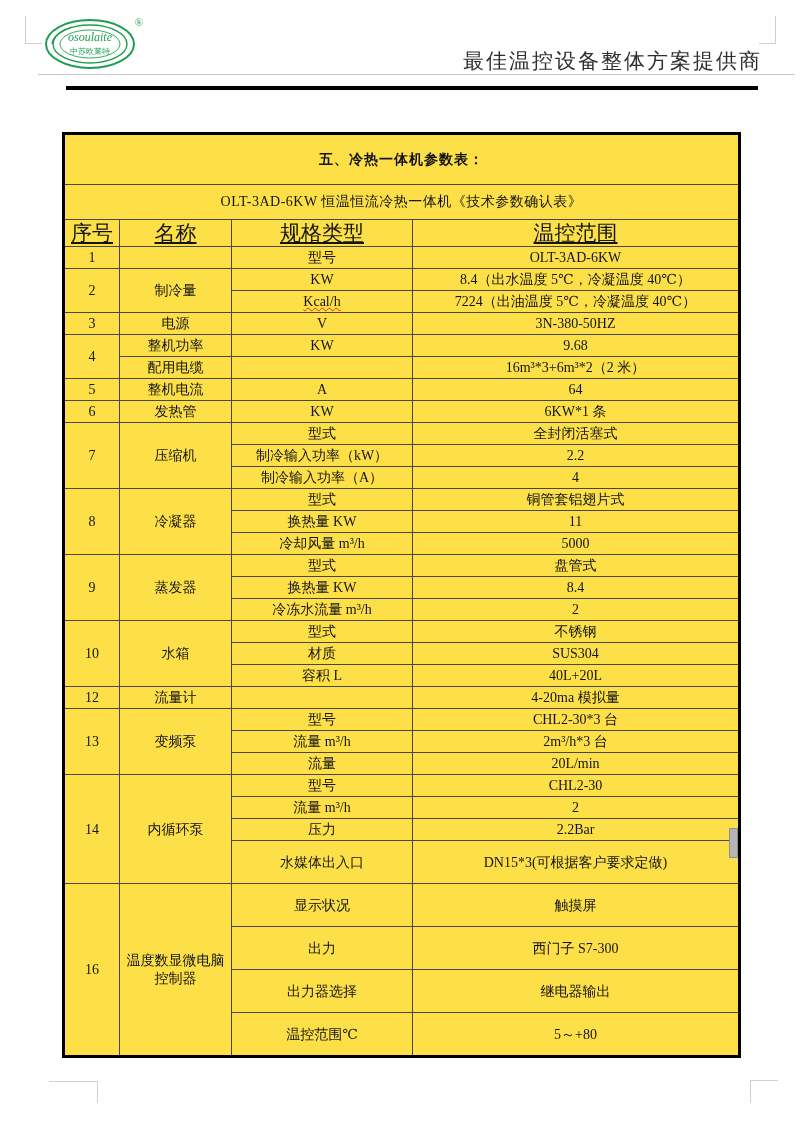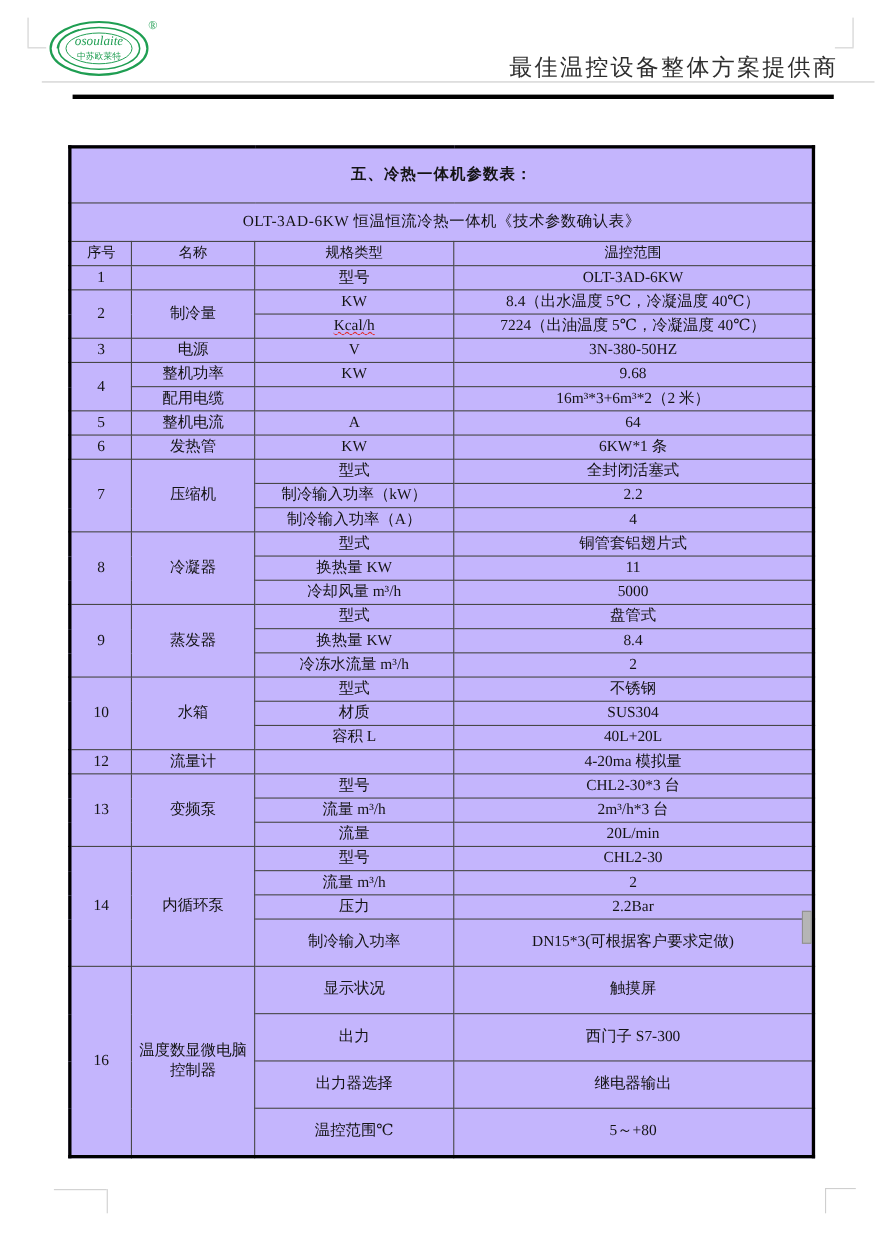--- a/index.html
+++ b/index.html
@@ -15,28 +15,28 @@
   .slogan{position:absolute;right:38px;top:47px;font-size:21px;font-weight:normal;
           color:#2e2e2e;letter-spacing:2px;white-space:nowrap;}
   .thin-rule{position:absolute;left:38px;top:74px;width:757px;height:1px;background:#c9c9c9;}
   .thick-rule{position:absolute;left:66px;top:86px;width:692px;height:4px;background:#000;}
 
   
   .logo{position:absolute;left:42px;top:14px;width:104px;height:58px;}
 
   
   table.param{position:absolute;left:62px;top:132px;width:679px;border-collapse:collapse;
-              border:3px solid #000;table-layout:fixed;background:#c4b5fd;}
+              border:3px solid #000;table-layout:fixed;background:#fde047;}
   table.param td{border:1px solid #474747;text-align:center;vertical-align:middle;
                  font-size:14px;color:#141414;padding:0 2px;line-height:1.25;
                  overflow:hidden;}
   td.title-cell{height:49px;text-align:left;font-weight:bold;font-size:17px;
                 padding-left:12px;letter-spacing:1px;}
   td.subtitle-cell{height:34px;font-size:15px;letter-spacing:0.5px;}
-  tr.hdr td{height:21px;font-size:13px;}
+  tr.hdr td{height:21px;font-size:21px;text-decoration:underline;}
   tr.std td{height:21px;}
   tr.tall td{height:42px;}
   .spell{text-decoration-line:underline;text-decoration-style:wavy;
          text-decoration-color:#e03030;text-decoration-thickness:1px;text-align:center;}
 
   
   .scroll-handle{position:absolute;left:729px;top:828px;width:7px;height:28px;
                  background:#b5b5b5;border:1px solid #8f8f8f;}
 </style>
 </head>
@@ -229,21 +229,21 @@
     </tr>
     <tr class="std">
       <td>流量 m³/h</td>
       <td>2</td>
     </tr>
     <tr class="std">
       <td>压力</td>
       <td>2.2Bar</td>
     </tr>
     <tr class="tall">
-      <td>制冷输入功率</td>
+      <td>水媒体出入口</td>
       <td>DN15*3(可根据客户要求定做)</td>
     </tr>
 
     <tr class="tall">
       <td rowspan="4">16</td>
       <td rowspan="4">温度数显微电脑控制器</td>
       <td>显示状况</td>
       <td>触摸屏</td>
     </tr>
     <tr class="tall">

